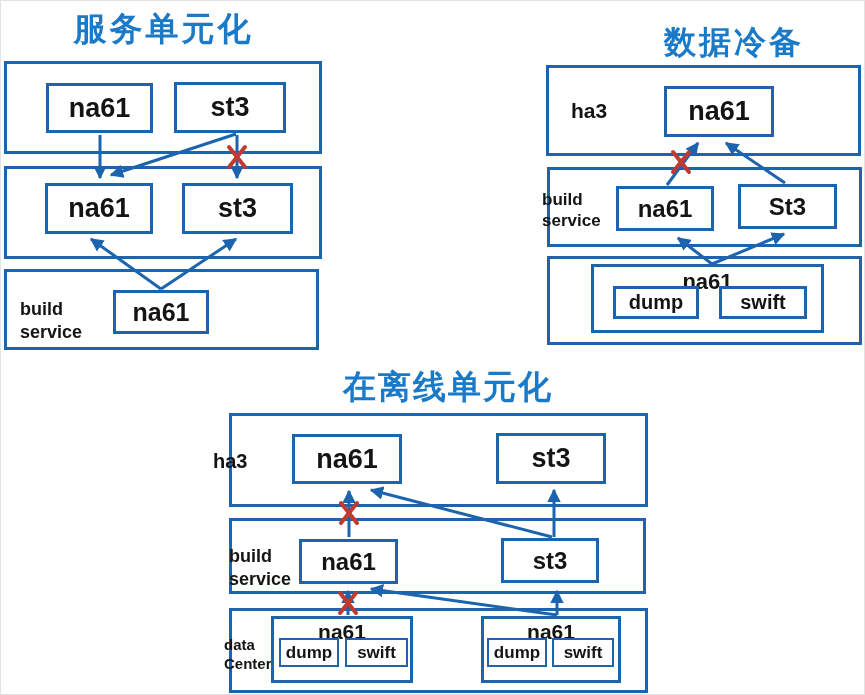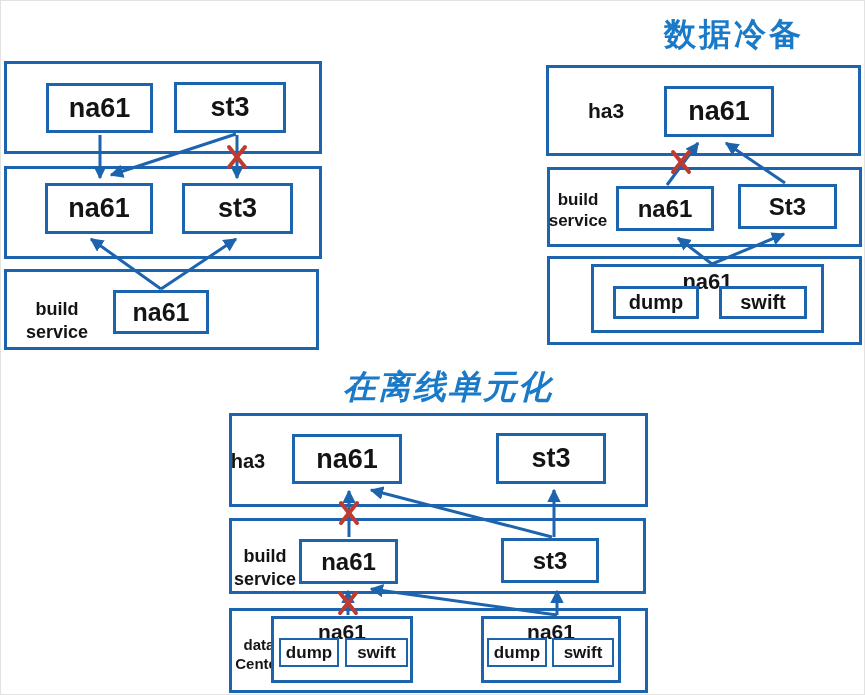--- a/index.html
+++ b/index.html
@@ -28,71 +28,72 @@
   }
   .group{
     position:absolute;border:3px solid var(--line);background:#ffffff;z-index:2;
   }
   .group-label{
     position:absolute;left:0;width:100%;text-align:center;
     font-weight:bold;color:var(--text);
   }
   .tier-label{
     position:absolute;font-weight:bold;color:var(--text);
-    text-align:center;white-space:pre-line;line-height:1.25;z-index:2;
+    text-align:left;white-space:pre-line;line-height:1.25;z-index:2;
   }
   .minibox{border-width:2px;}
   #connector-layer{
     position:absolute;left:0;top:0;width:865px;height:695px;z-index:1;
     pointer-events:none;
   }
   #connector-layer line.flow{stroke:var(--line);stroke-width:3;}
   #connector-layer line.xmark{stroke:var(--cross);stroke-width:4;stroke-linecap:round;}
 </style>
 </head>
 <body>
 
 <div id="canvas">
 
+  <div class="title" style="left:40px;top:8px;width:245px;font-size:33px;letter-spacing:3px;">服务单元化</div>
 
   <div class="tier" style="left:3px;top:60px;width:318px;height:93px;"></div>
   <div class="tier" style="left:3px;top:165px;width:318px;height:93px;"></div>
   <div class="tier" style="left:3px;top:268px;width:315px;height:81px;"></div>
 
   <div class="node" style="left:45px;top:82px;width:107px;height:50px;font-size:27px;">na61</div>
   <div class="node" style="left:173px;top:81px;width:112px;height:51px;font-size:27px;">st3</div>
 
   <div class="node" style="left:44px;top:182px;width:108px;height:51px;font-size:27px;">na61</div>
   <div class="node" style="left:181px;top:182px;width:111px;height:51px;font-size:27px;">st3</div>
 
   <div class="tier-label" style="left:19px;top:297px;width:74px;font-size:18px;">build
 service</div>
   <div class="node" style="left:112px;top:289px;width:96px;height:44px;font-size:25px;">na61</div>
 
-  <div class="title" style="left:608px;top:14px;width:250px;font-size:32px;letter-spacing:3px;text-align:center;">数据冷备</div>
+  <div class="title" style="left:608px;top:22px;width:250px;font-size:32px;letter-spacing:3px;text-align:center;">数据冷备</div>
 
   <div class="tier" style="left:545px;top:64px;width:315px;height:91px;"></div>
   <div class="tier" style="left:546px;top:166px;width:315px;height:80px;"></div>
   <div class="tier" style="left:546px;top:255px;width:315px;height:89px;"></div>
 
   <div class="tier-label" style="left:570px;top:97px;width:70px;font-size:21px;">ha3</div>
   <div class="node" style="left:663px;top:85px;width:110px;height:51px;font-size:27px;">na61</div>
 
   <div class="tier-label" style="left:541px;top:188px;width:72px;font-size:17px;">build
 service</div>
   <div class="node" style="left:615px;top:185px;width:98px;height:45px;font-size:24px;">na61</div>
   <div class="node" style="left:737px;top:183px;width:99px;height:45px;font-size:24px;">St3</div>
 
   <div class="group" style="left:590px;top:263px;width:233px;height:69px;">
     <div class="group-label" style="top:2px;font-size:22px;">na61</div>
   </div>
   <div class="node" style="left:612px;top:285px;width:86px;height:33px;font-size:20px;">dump</div>
   <div class="node" style="left:718px;top:285px;width:88px;height:33px;font-size:20px;">swift</div>
 
-  <div class="title" style="left:322px;top:366px;width:250px;font-size:33px;letter-spacing:2px;font-style:italic;">在离线单元化</div>
+  <div class="title" style="left:322px;top:366px;width:250px;font-size:33px;letter-spacing:2px;">在离线单元化</div>
 
   <div class="tier" style="left:228px;top:412px;width:419px;height:94px;"></div>
   <div class="tier" style="left:228px;top:517px;width:417px;height:76px;"></div>
   <div class="tier" style="left:228px;top:607px;width:419px;height:85px;"></div>
 
   <div class="tier-label" style="left:212px;top:448px;width:70px;font-size:20px;">ha3</div>
   <div class="node" style="left:291px;top:433px;width:110px;height:50px;font-size:27px;">na61</div>
   <div class="node" style="left:495px;top:432px;width:110px;height:51px;font-size:27px;">st3</div>
 
   <div class="tier-label" style="left:228px;top:544px;width:72px;font-size:18px;">build

